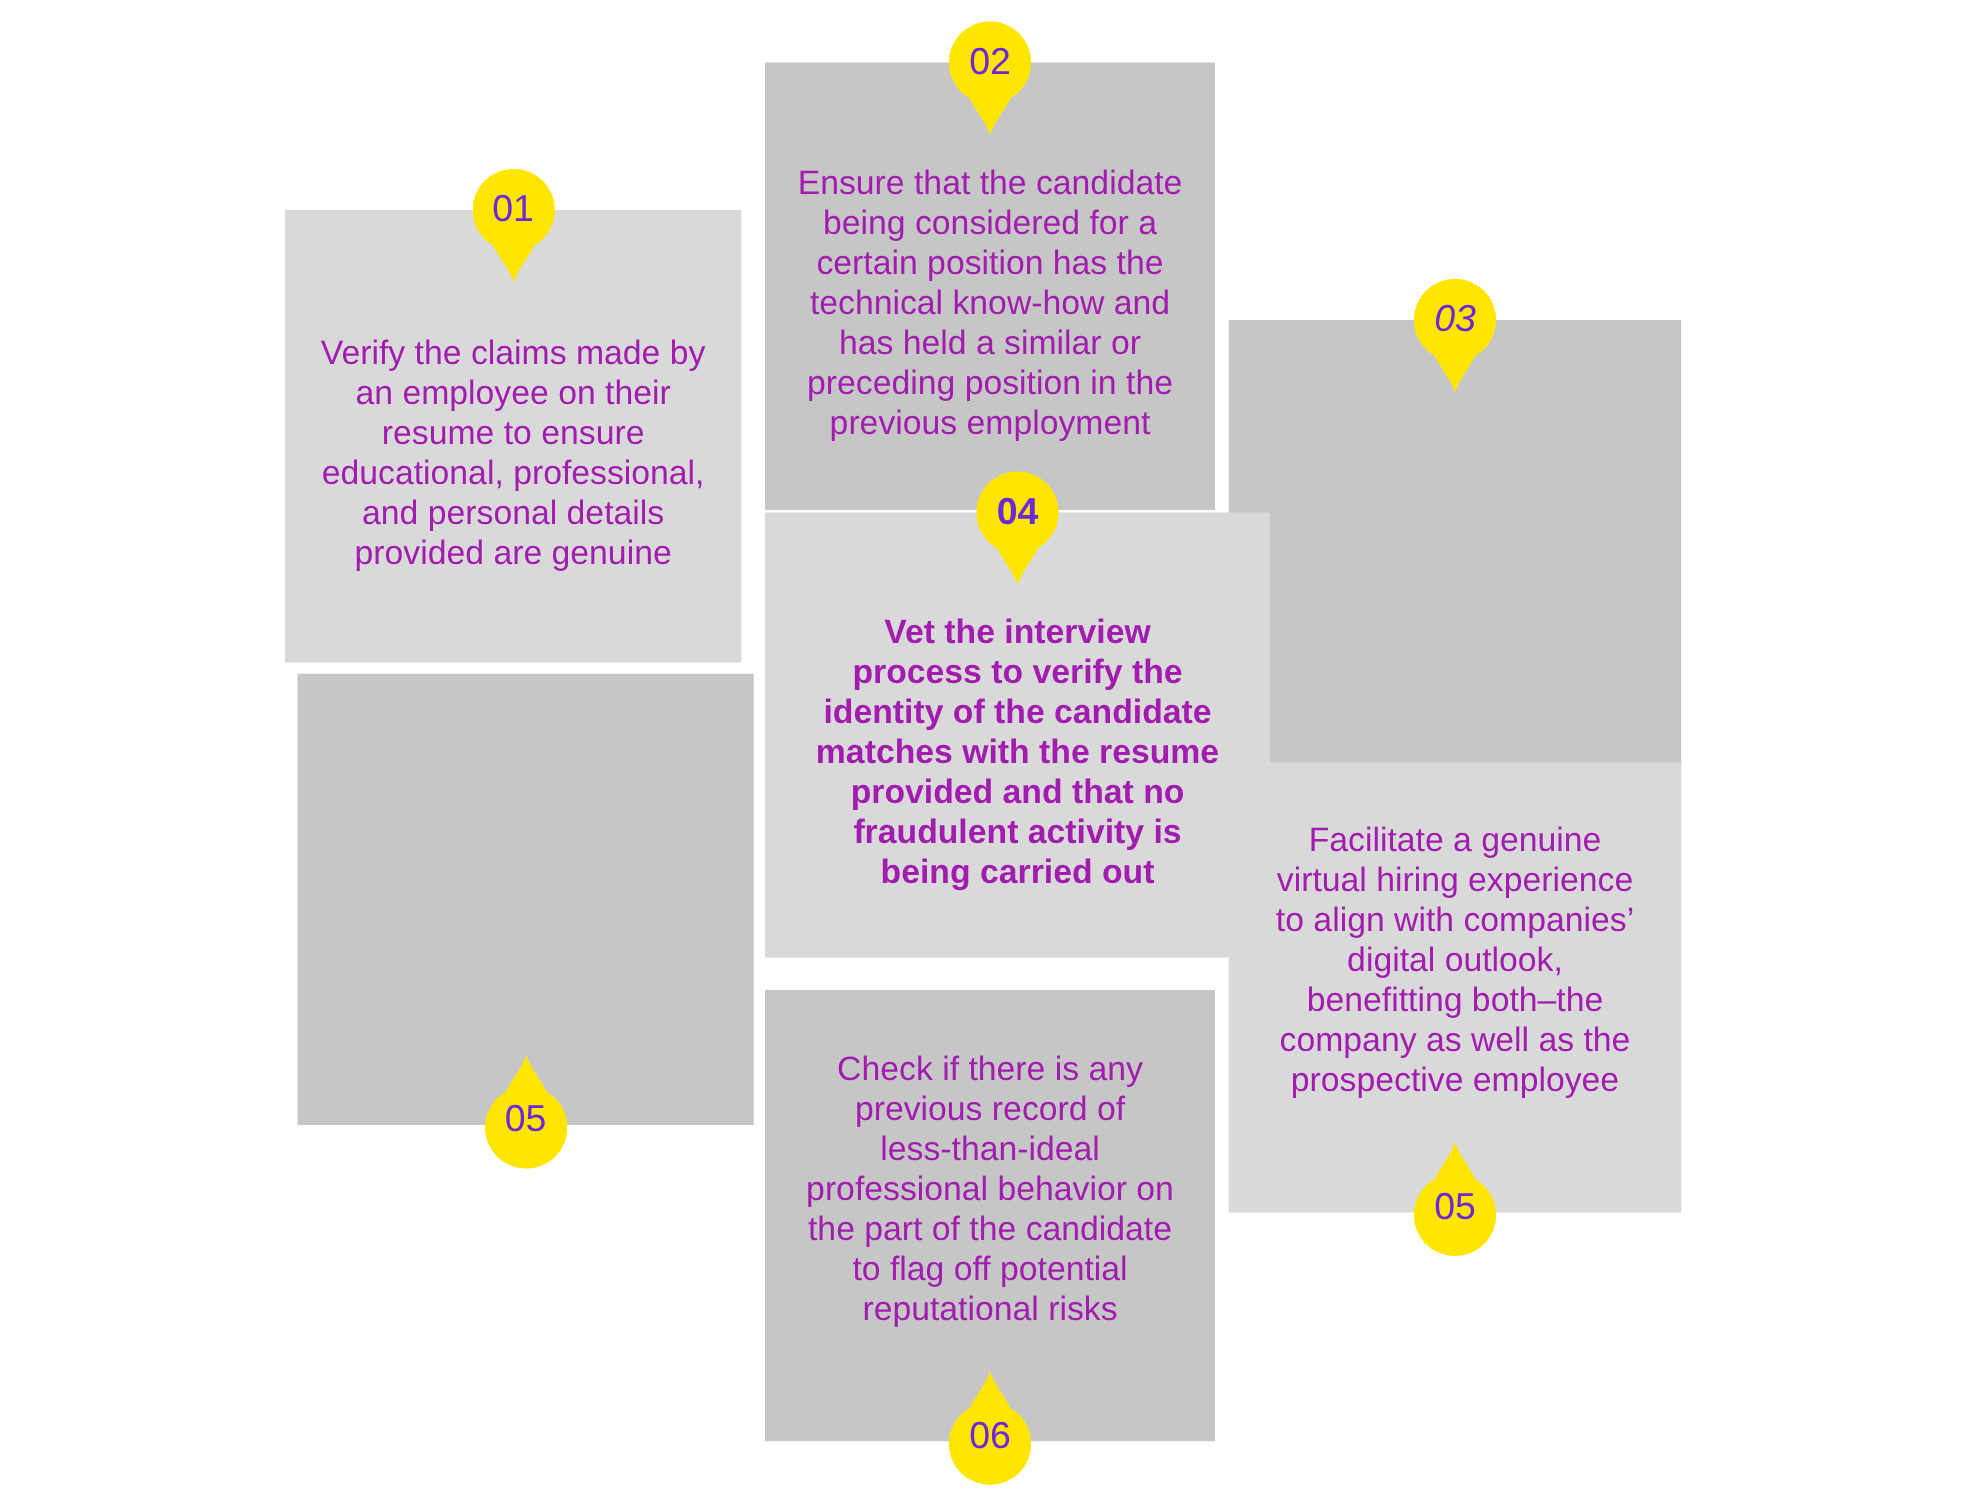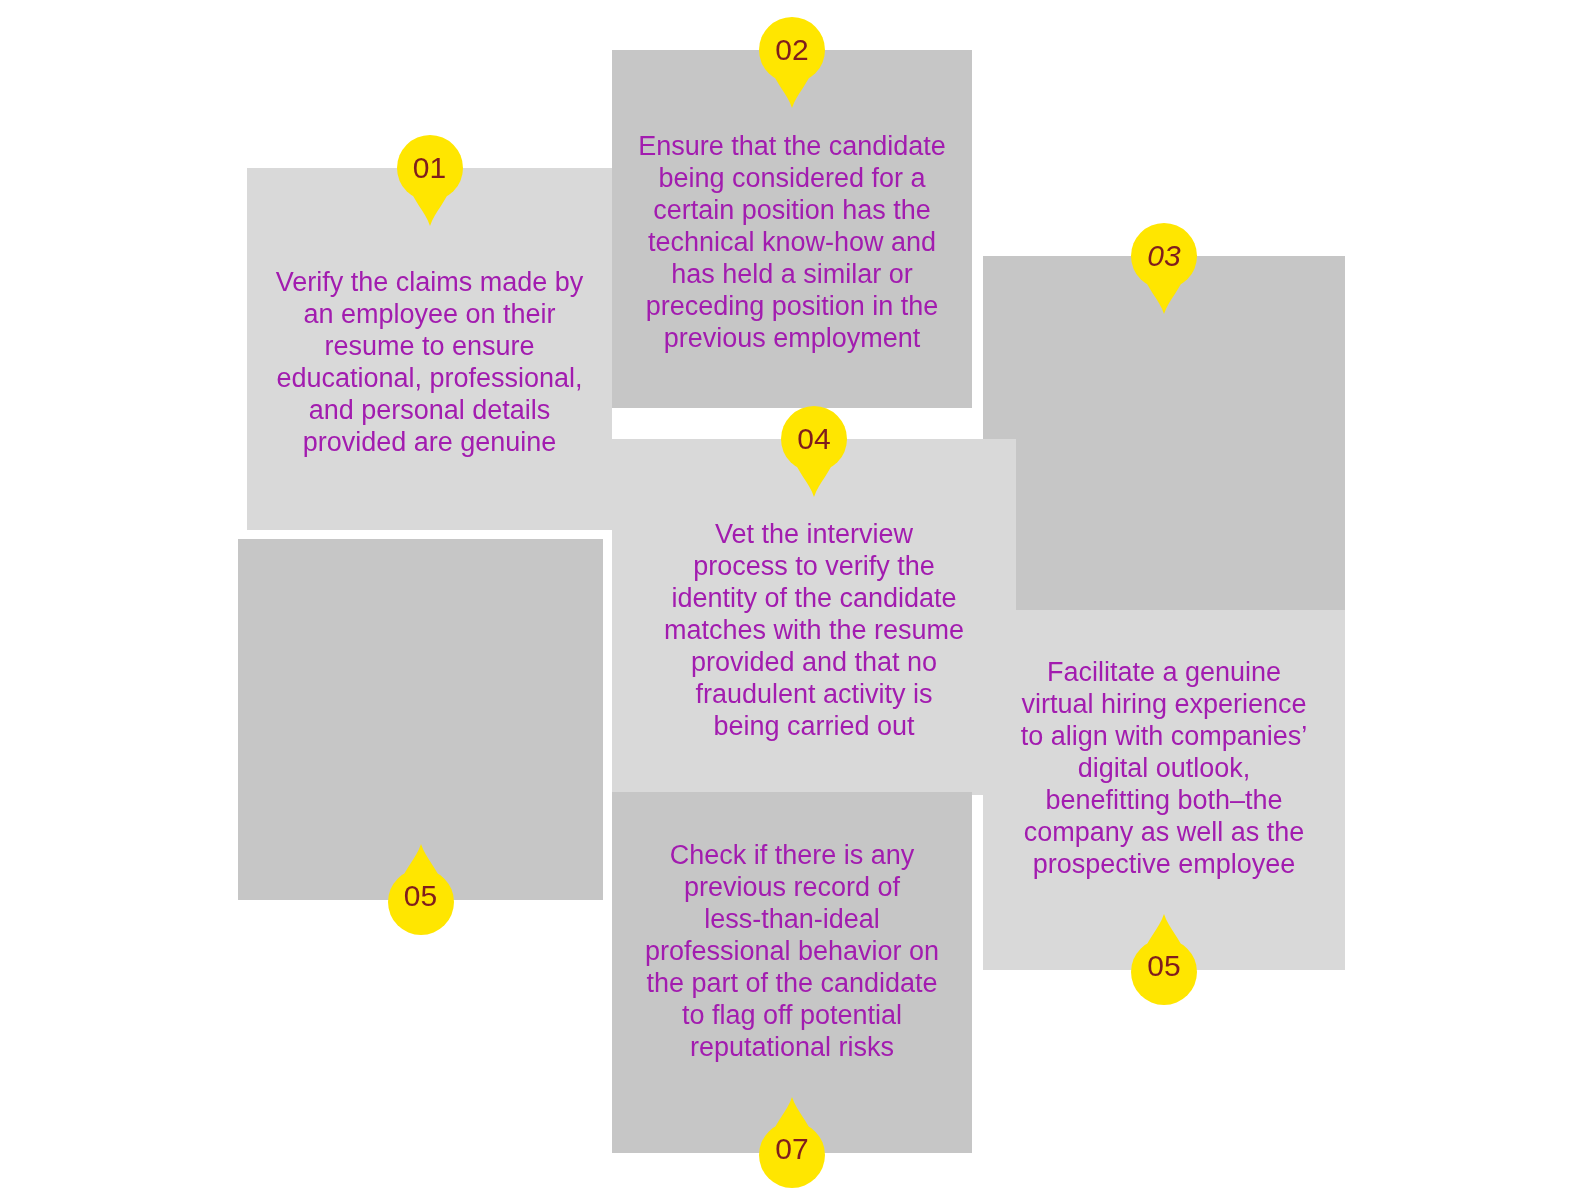--- a/index.html
+++ b/index.html
@@ -28,24 +28,24 @@
     text-align: center;
     font-size: 27px;
     line-height: 32px;
     color: #a21caf;
     white-space: pre-line;
   }
   .badge-top .box-text    { padding-top: 26px; }
   .badge-bottom .box-text { padding-bottom: 44px; }
 
   
-  #step-1 { left: 247px; top: 168px;  width: 365px; height: 362px; }
+  #step-1 { left: 228px; top: 168px;  width: 365px; height: 362px; }
   #step-2 { left: 612px; top: 50px;   width: 360px; height: 358px; }
   #step-3 { left: 983px; top: 256px;  width: 362px; height: 358px; font-style: italic; }
-  #step-4 { left: 612px; top: 439px;  width: 404px; height: 356px; }
+  #step-4 { left: 612px; top: 410px;  width: 404px; height: 356px; font-weight: bold; }
   #step-5 { left: 238px; top: 539px;  width: 365px; height: 361px; }
   #step-6 { left: 612px; top: 792px;  width: 360px; height: 361px; }
   #step-7 { left: 983px; top: 610px;  width: 362px; height: 360px; }
 
   .badge {
     position: absolute;
     width: 66px;
     height: 92px;
     left: 50%;
     margin-left: -33px;
@@ -58,21 +58,21 @@
   .badge svg circle, .badge svg path { fill: #ffe600; }
   .badge-bottom .badge svg { transform: scaleY(-1); }
 
   .badge-num {
     position: absolute;
     left: 0; right: 0;
     top: 18px;
     text-align: center;
     font-size: 30px;
     line-height: 30px;
-    color: #7f1d1d;
+    color: #6d28d9;
   }
   .badge-bottom .badge-num { top: auto; bottom: 24px; }
 </style>
 </head>
 <body>
 
 <div class="canvas">
 
   <div class="step-box shade-light badge-top" id="step-1">
     <div class="badge">
@@ -143,21 +143,21 @@
       <span class="badge-num">05</span>
     </div>
   </div>
 
   <div class="step-box shade-dark badge-bottom" id="step-6">
     <div class="badge">
       <svg viewBox="0 0 66 92" aria-hidden="true">
         <circle cx="33" cy="33" r="33"></circle>
         <path d="M33,91 C28,76 16,66 13,52 L53,52 C50,66 38,76 33,91 Z"></path>
       </svg>
-      <span class="badge-num">07</span>
+      <span class="badge-num">06</span>
     </div>
     <div class="box-text">Check if there is any
 previous record of
 less-than-ideal
 professional behavior on
 the part of the candidate
 to flag off potential
 reputational risks</div>
   </div>
 

